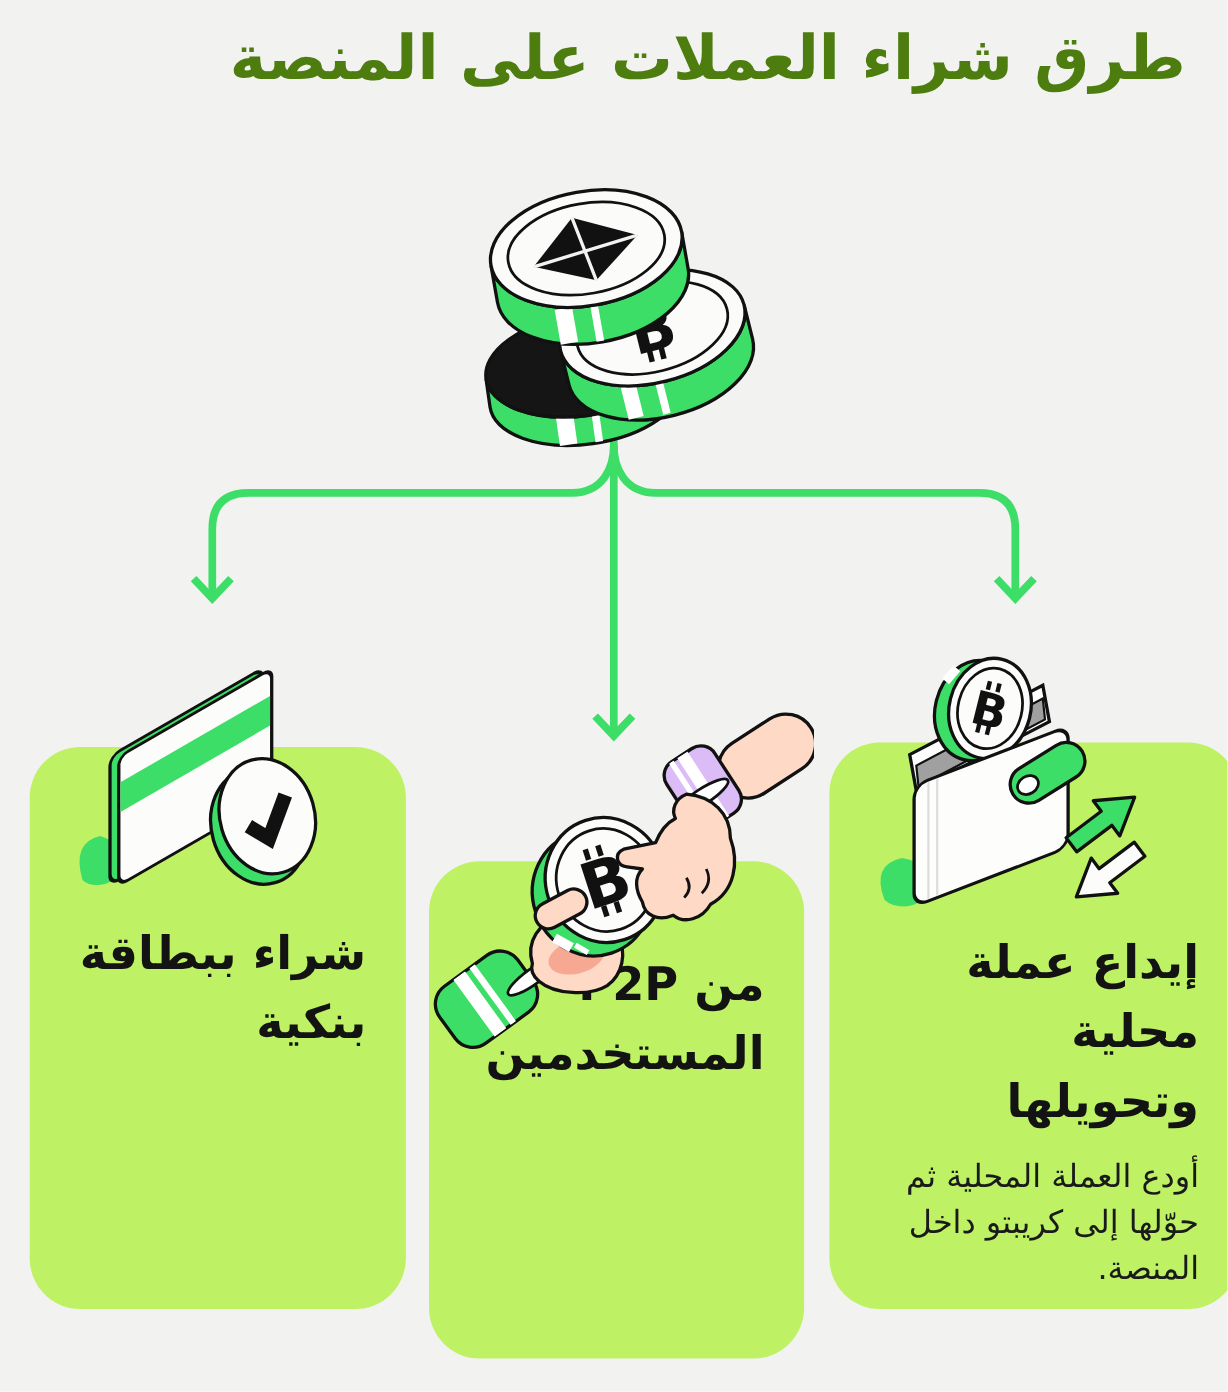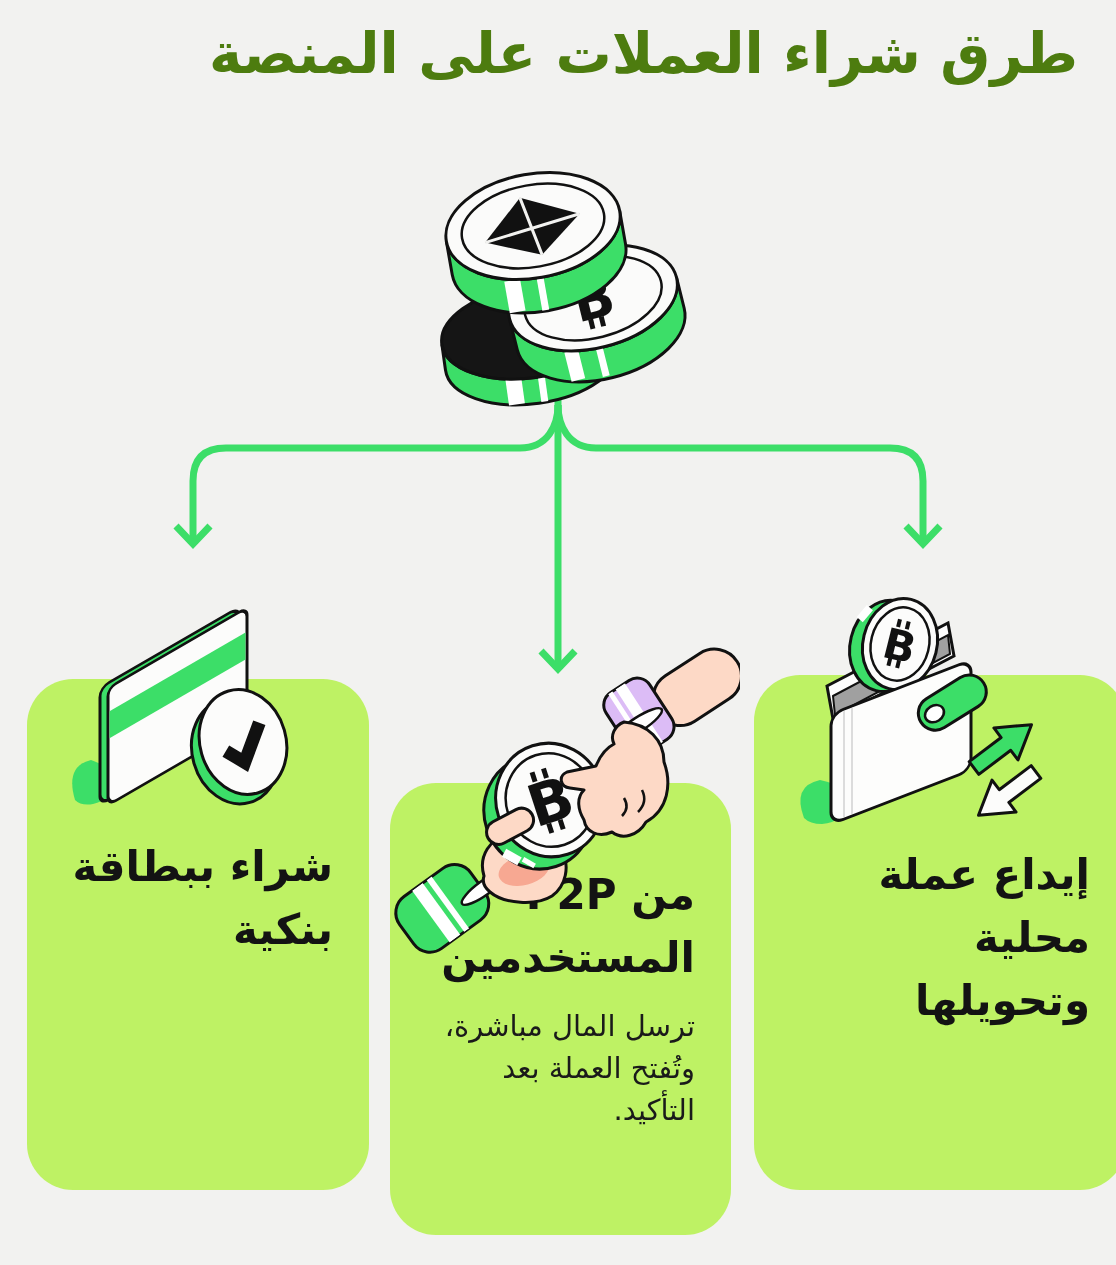--- a/index.html
+++ b/index.html
@@ -88,25 +88,25 @@
       </g>
     </g>
   </svg>
 
   <section class="card card-left">
     <h2>شراء ببطاقة بنكية</h2>
   </section>
 
   <section class="card card-mid">
     <h2>من P2P المستخدمين</h2>
-    <p>ترسل المال مباشرة، وتُفتح العملة بعد التأكيد.</p>
   </section>
 
   <section class="card card-right">
     <h2>إيداع عملة محلية وتحويلها</h2>
+    <p>أودع العملة المحلية ثم حوّلها إلى كريبتو داخل المنصة.</p>
   </section>
 
   <svg class="illus-left" width="330" height="300" viewBox="0 0 330 300">
     <path d="M20,222 Q10,188 36,182 Q60,190 58,206 Q56,222 38,226 Q26,228 20,222 Z" fill="#3cde68"></path>
     <g transform="translate(53,110) skewY(-30)">
       <rect x="-8" y="-5" width="139" height="117" rx="9" fill="#3cde68" stroke="#111" stroke-width="3"></rect>
       <rect x="0" y="0" width="139" height="117" rx="8" fill="#fcfcfb" stroke="#111" stroke-width="3"></rect>
       <rect x="1.5" y="24" width="136" height="27" fill="#3cde68"></rect>
     </g>
     <g transform="translate(188,164) rotate(-16)">

